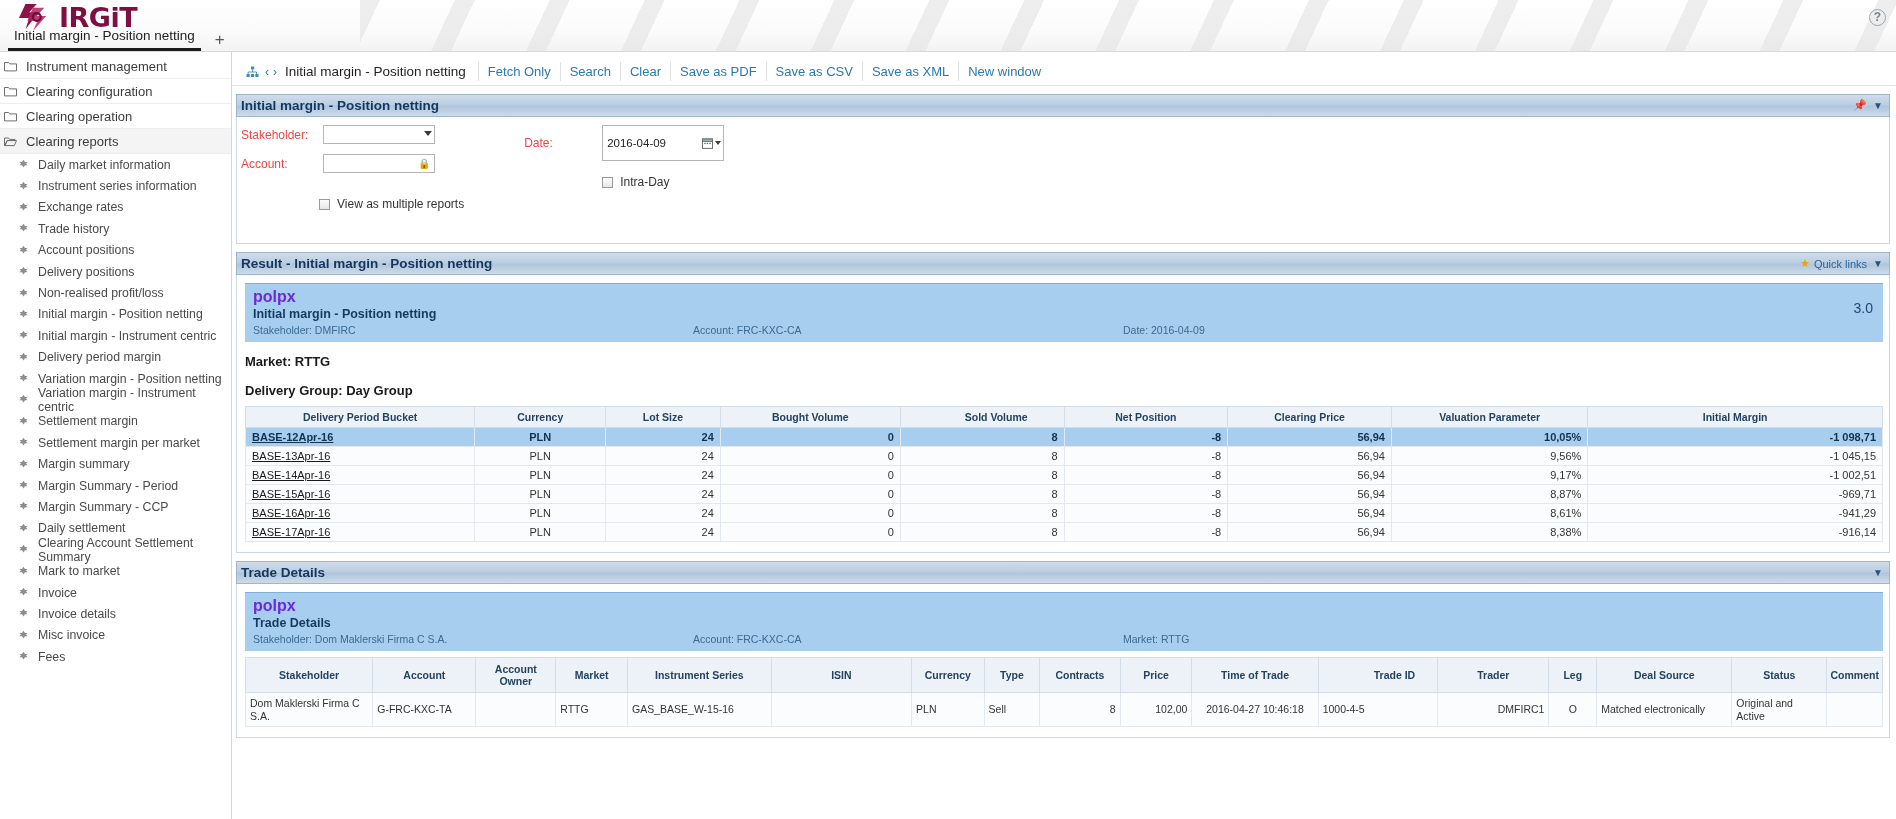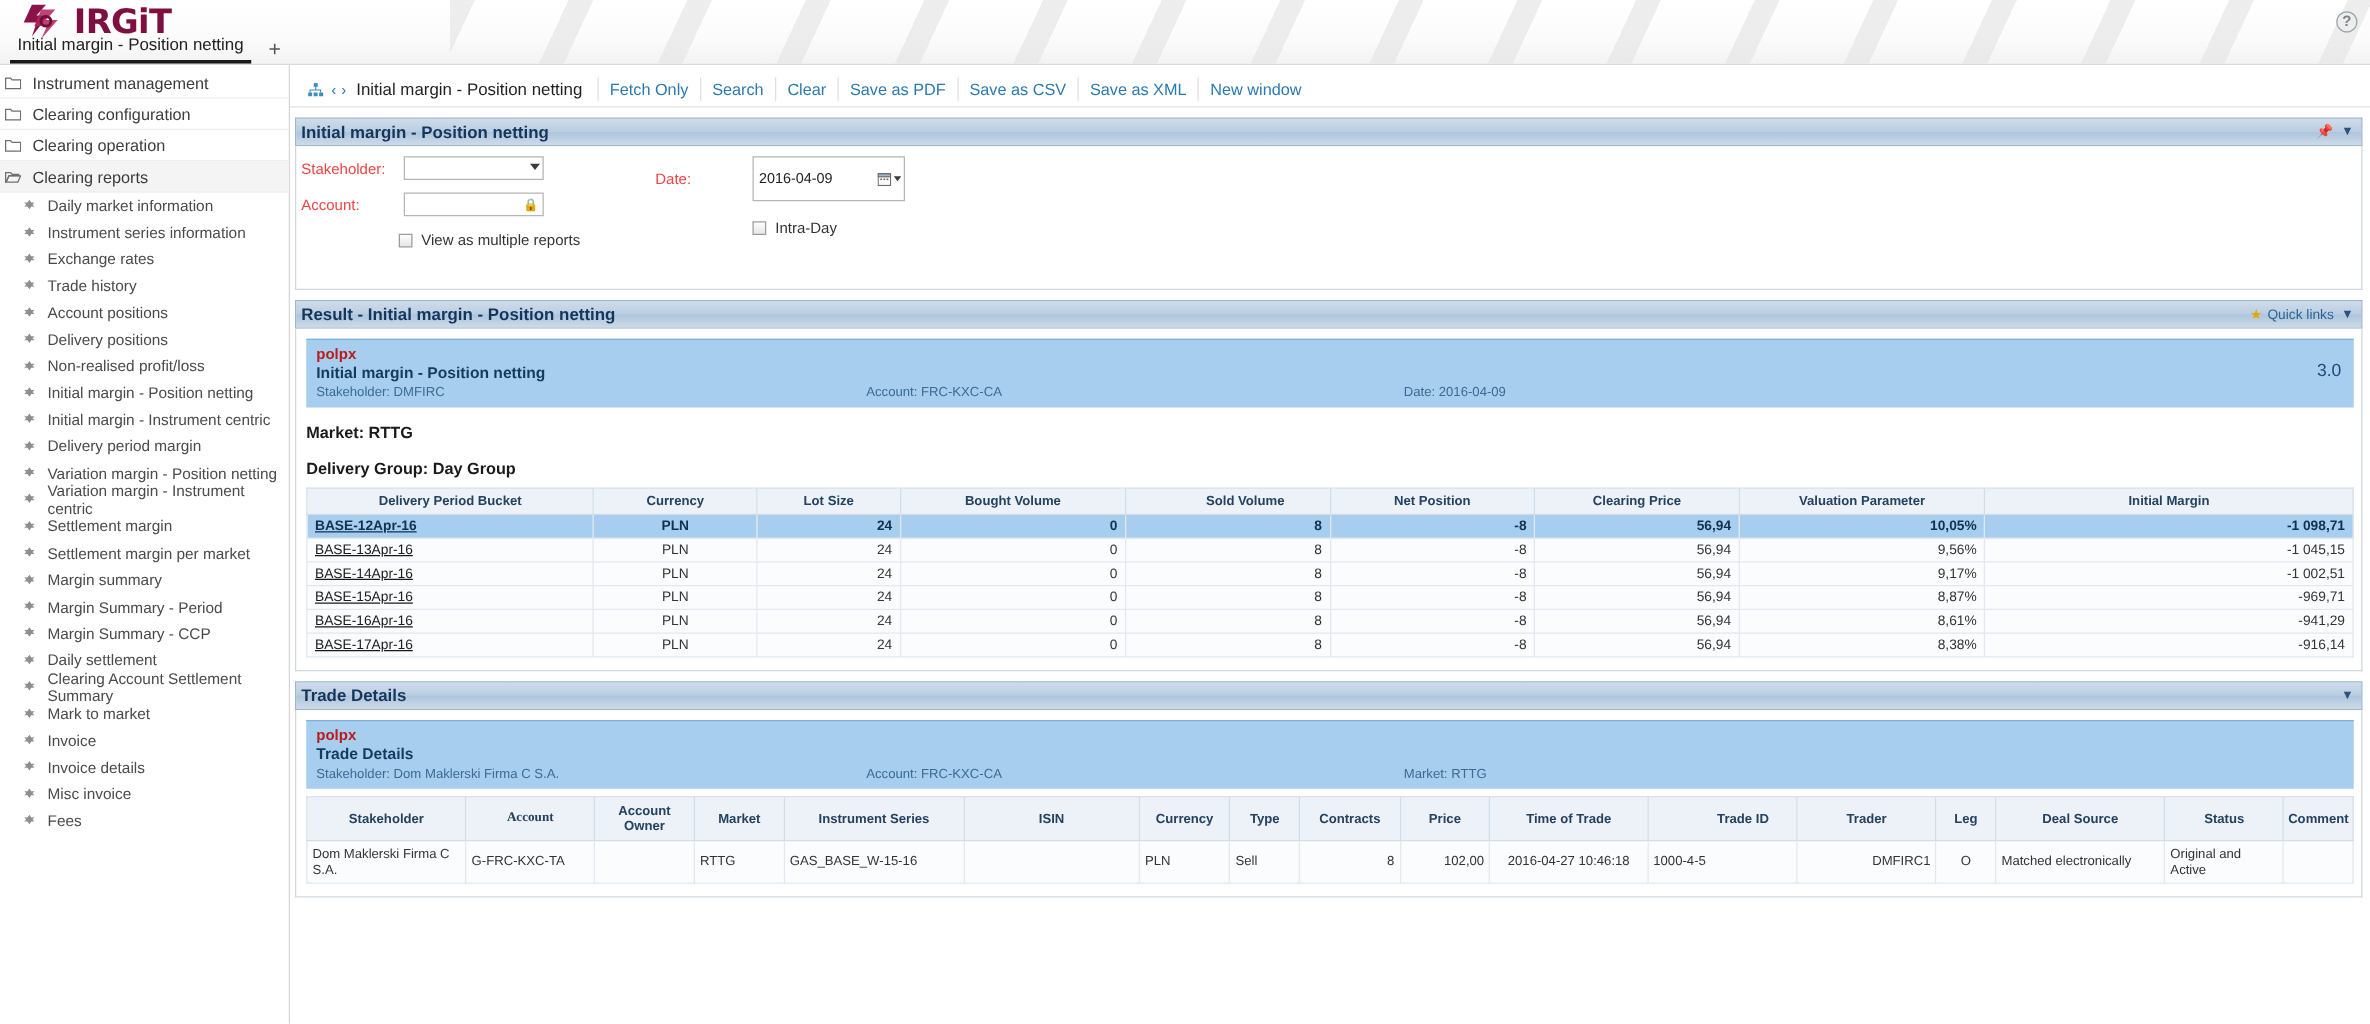--- a/index.html
+++ b/index.html
@@ -169,21 +169,21 @@
   }
   .chkrow { display: flex; align-items: center; gap: 7px; font-size: 12px; color: #333; }
 
   
   .rbanner {
     background: #a8ceef;
     border-top: 1px solid #7fb0da;
     padding: 4px 8px 6px 8px;
     position: relative;
   }
-  .rb-org { font-size: 12px; color: #b91c1c; font-weight: bold; }
+  .rb-org { font-size: 16px; color: #6d28d9; font-weight: bold; }
   .rb-title { font-size: 12.5px; color: #153a5e; font-weight: bold; margin-top: 1px; }
   .rb-meta { display: flex; margin-top: 3px; font-size: 10.5px; color: #3c6a92; }
   .rb-meta > div:nth-child(1) { width: 440px; }
   .rb-meta > div:nth-child(2) { width: 430px; }
   .rb-ver {
     position: absolute; right: 10px; top: 16px;
     font-size: 14px; color: #1d4a77;
   }
 
   .sec-label { font-size: 13px; font-weight: bold; color: #1a1a1a; margin: 12px 0 0 8px; }
@@ -535,21 +535,21 @@
                 <span class="arrow"></span>
               </span>
             </div>
             <div class="frow">
               <span class="flabel">Account:</span>
               <span class="finput">
                 <span></span>
                 <span class="lockico">🔒</span>
               </span>
             </div>
-            <div class="chkrow" style="margin-left:78px;margin-top:2px;">
+            <div class="chkrow" style="margin-left:78px;margin-top:14px;">
               <span class="chk"></span>
               <span>View as multiple reports</span>
             </div>
           </div>
 
           <div class="fcol" style="margin-left:60px;">
             <div class="frow">
               <span class="flabel" style="width:70px;">Date:</span>
               <span class="datefield">
                 <span>2016-04-09</span>
@@ -707,21 +707,21 @@
             <div>Stakeholder: Dom Maklerski Firma C S.A.</div>
             <div>Account: FRC-KXC-CA</div>
             <div>Market: RTTG</div>
           </div>
         </div>
 
         <table class="td2">
           <thead>
               <tr id="td-head">
                 <th style="width: 8%;">Stakeholder</th>
-                <th style="width: 6.5%; font-family: Liberation Serif, serif;">Account</th>
+                <th style="width: 6.5%;">Account</th>
                 <th style="width: 5%;">Account Owner</th>
                 <th style="width: 4.5%;">Market</th>
                 <th style="width: 9%;">Instrument Series</th>
                 <th style="width: 9%;">ISIN</th>
                 <th style="width: 4.5%;">Currency</th>
                 <th style="width: 3.5%;">Type</th>
                 <th style="width: 5%;">Contracts</th>
                 <th style="width: 4.5%;">Price</th>
                 <th style="width: 8%;">Time of Trade</th>
                 <th style="width: 7.5%; padding-left: 36px;">Trade ID</th>

